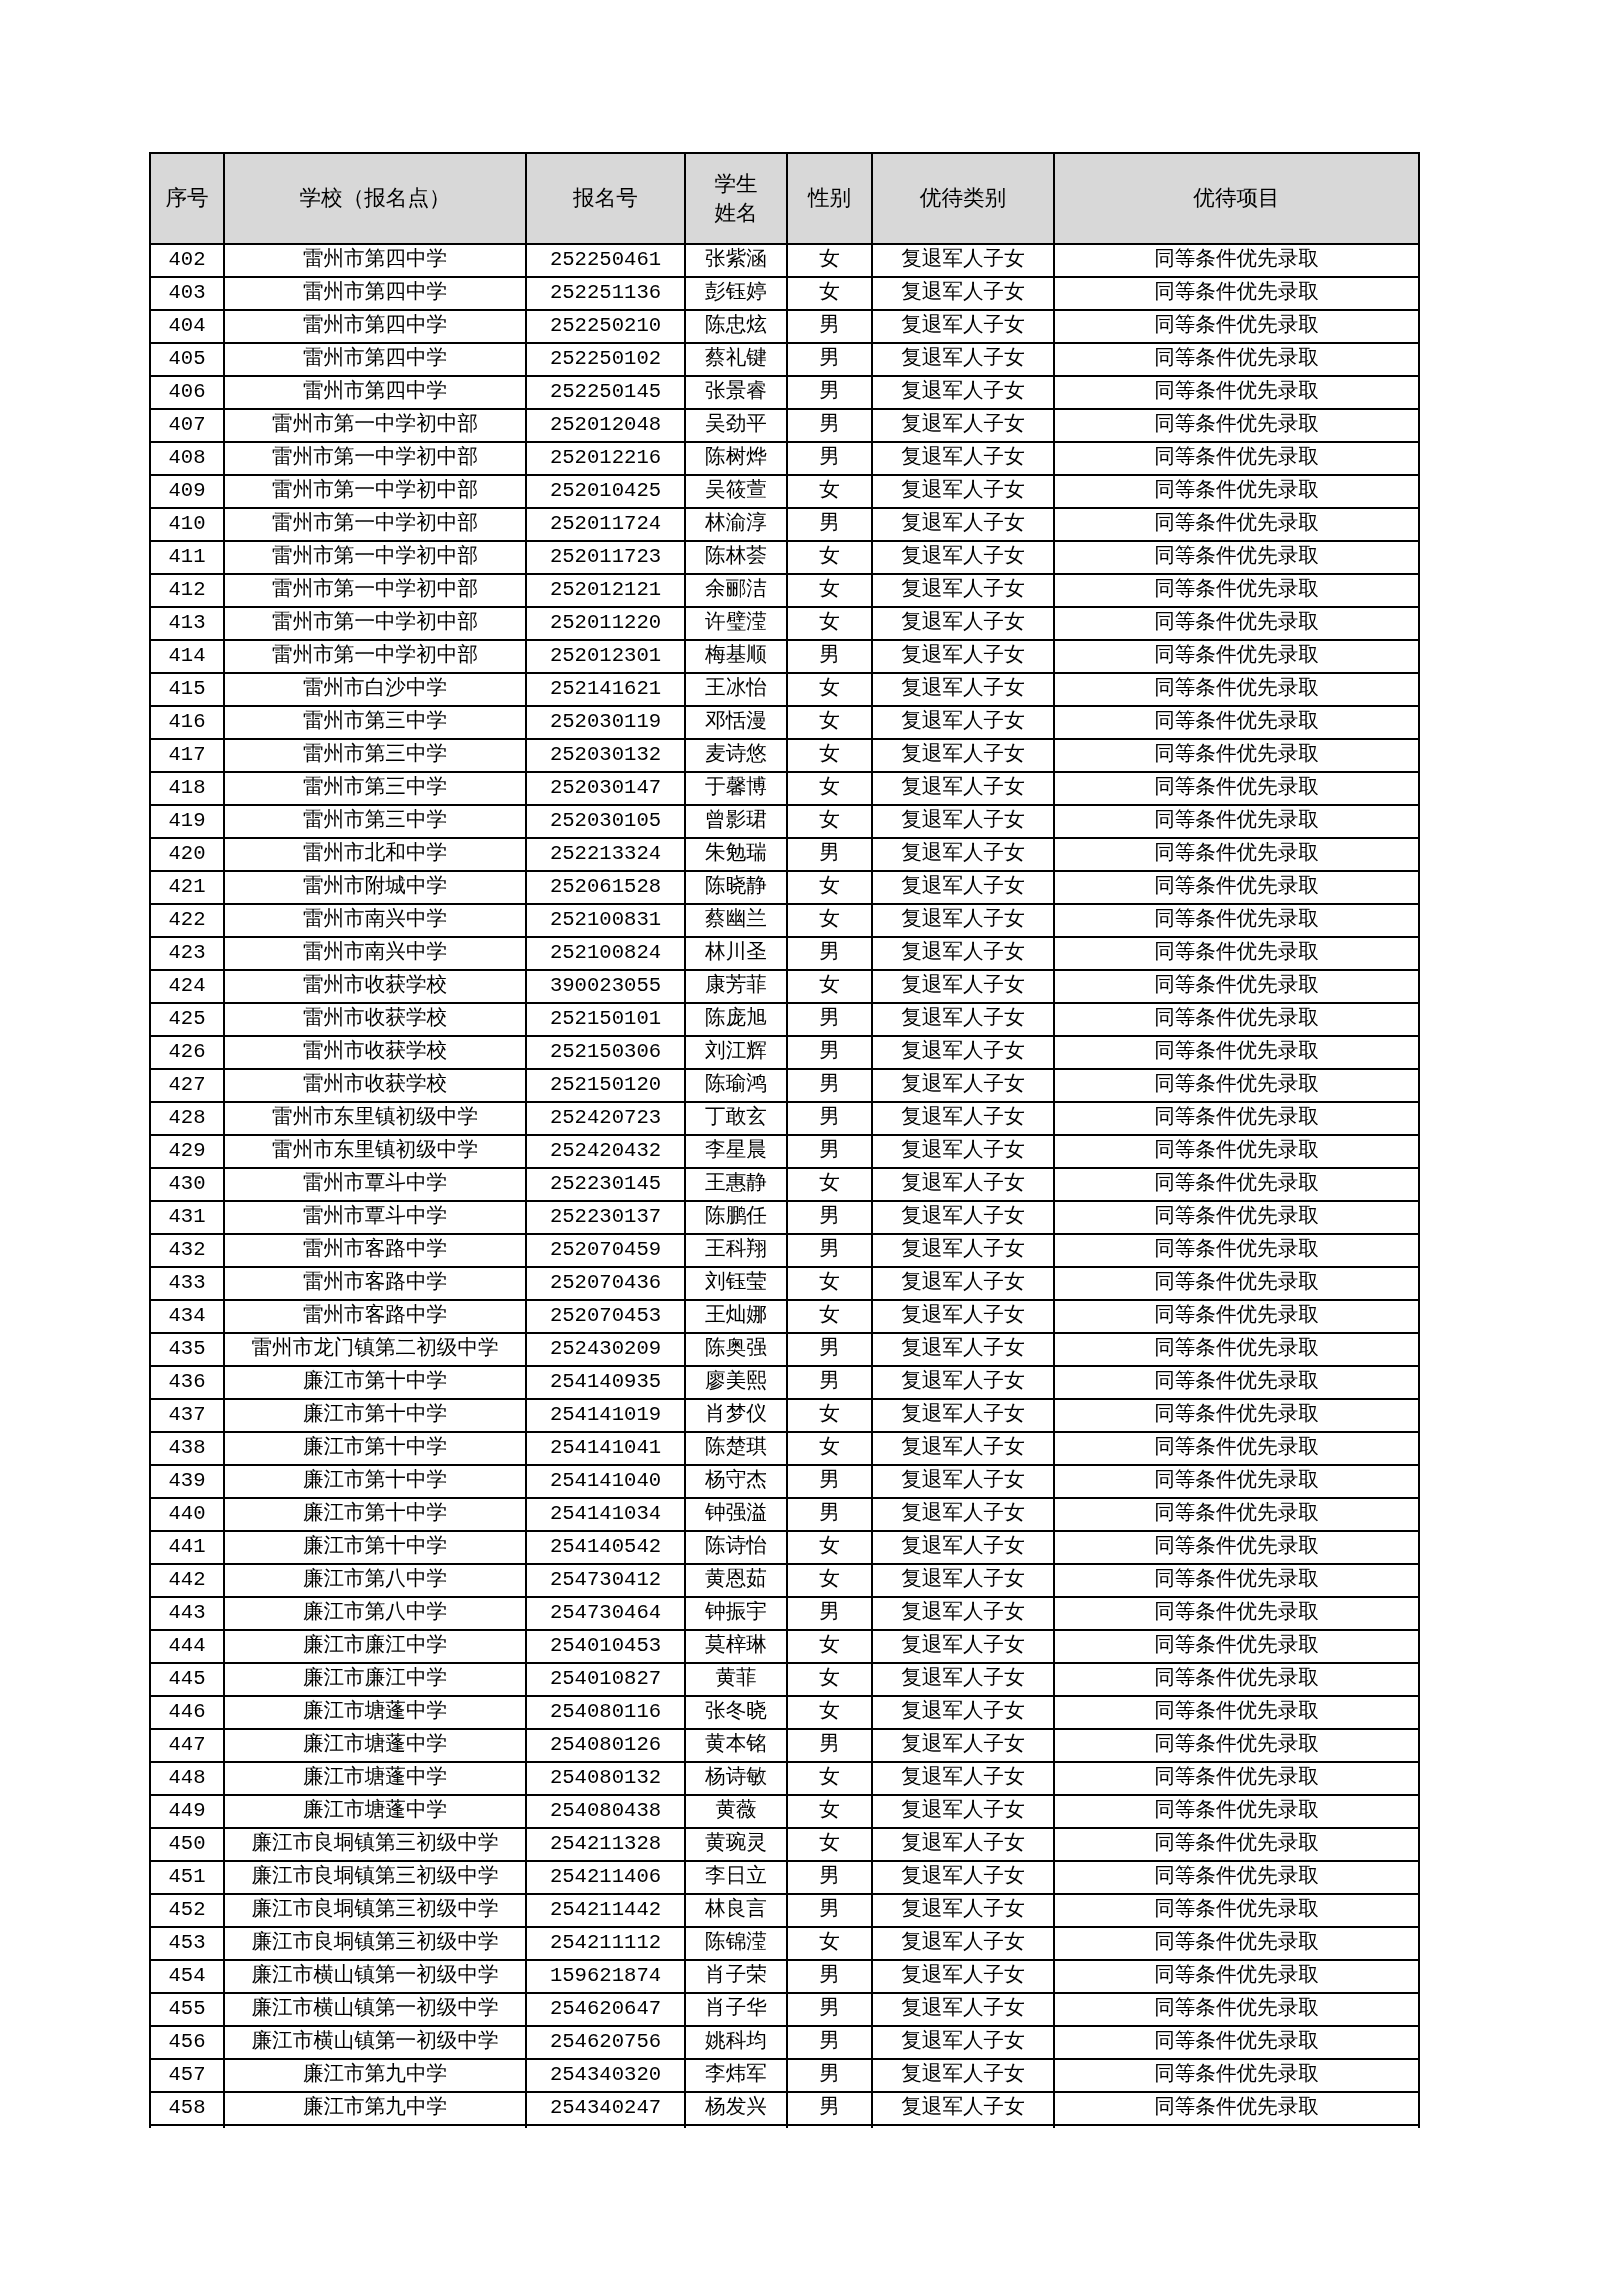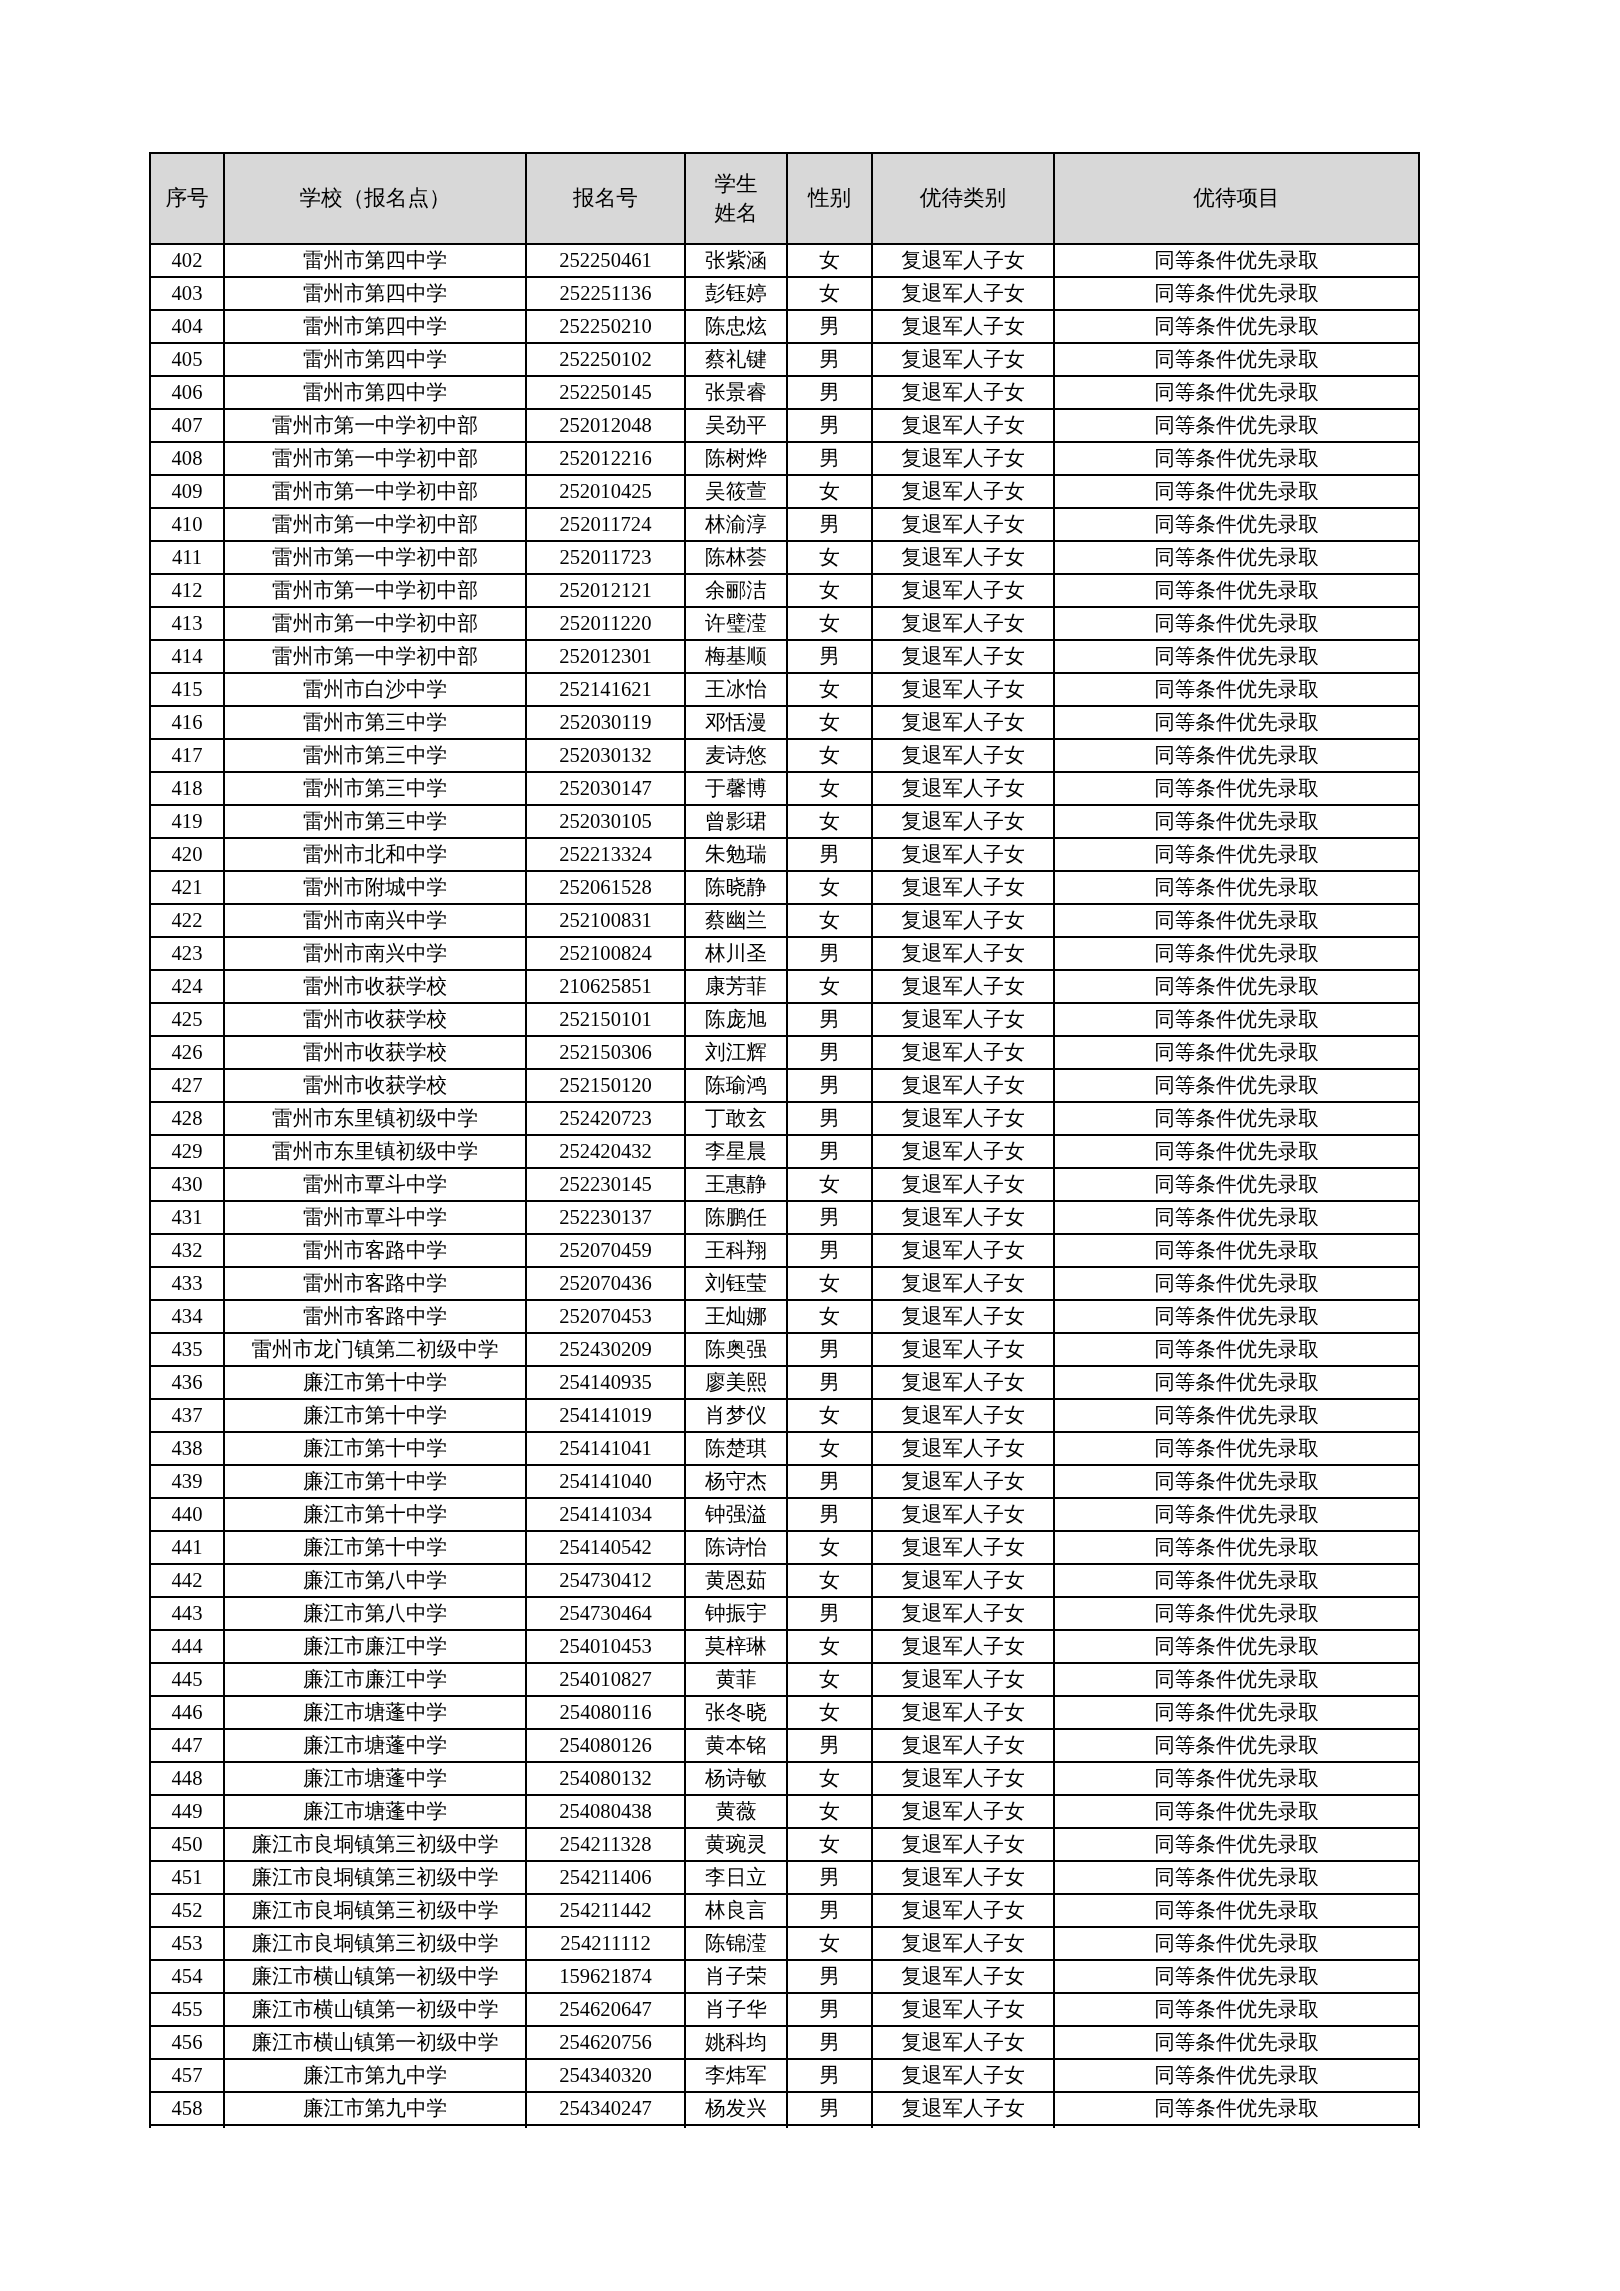--- a/index.html
+++ b/index.html
@@ -26,21 +26,21 @@
     overflow: hidden;
   }
   table.roster thead tr { height: 91px; }
   table.roster th {
     background: #d8d8d8;
     font-weight: normal;
     font-size: 21.6px;
     line-height: 1.25;
   }
   .wrap-2col { display: inline-block; width: 2.2em; line-height: 1.3; }
-  table.roster tbody tr { height: 33px; }
+  table.roster tbody tr { height: 33px; font-family: Liberation Mono, monospace; }
   table.roster td {
     font-size: 20.6px;
     line-height: 1.0;
     white-space: nowrap;
   }
   td.shrink { font-size: 15.7px; }
   td.num { font-size: 19.6px; }
 
   .footer {
     position: absolute;
@@ -271,21 +271,21 @@
           <td>雷州市南兴中学</td>
           <td class="num">252100824</td>
           <td>林川圣</td>
           <td>男</td>
           <td>复退军人子女</td>
           <td>同等条件优先录取</td>
         </tr>
         <tr>
           <td class="num">424</td>
           <td>雷州市收获学校</td>
-          <td class="num">210625851</td>
+          <td class="num">390023055</td>
           <td>康芳菲</td>
           <td>女</td>
           <td>复退军人子女</td>
           <td>同等条件优先录取</td>
         </tr>
         <tr>
           <td class="num">425</td>
           <td>雷州市收获学校</td>
           <td class="num">252150101</td>
           <td>陈庞旭</td>

